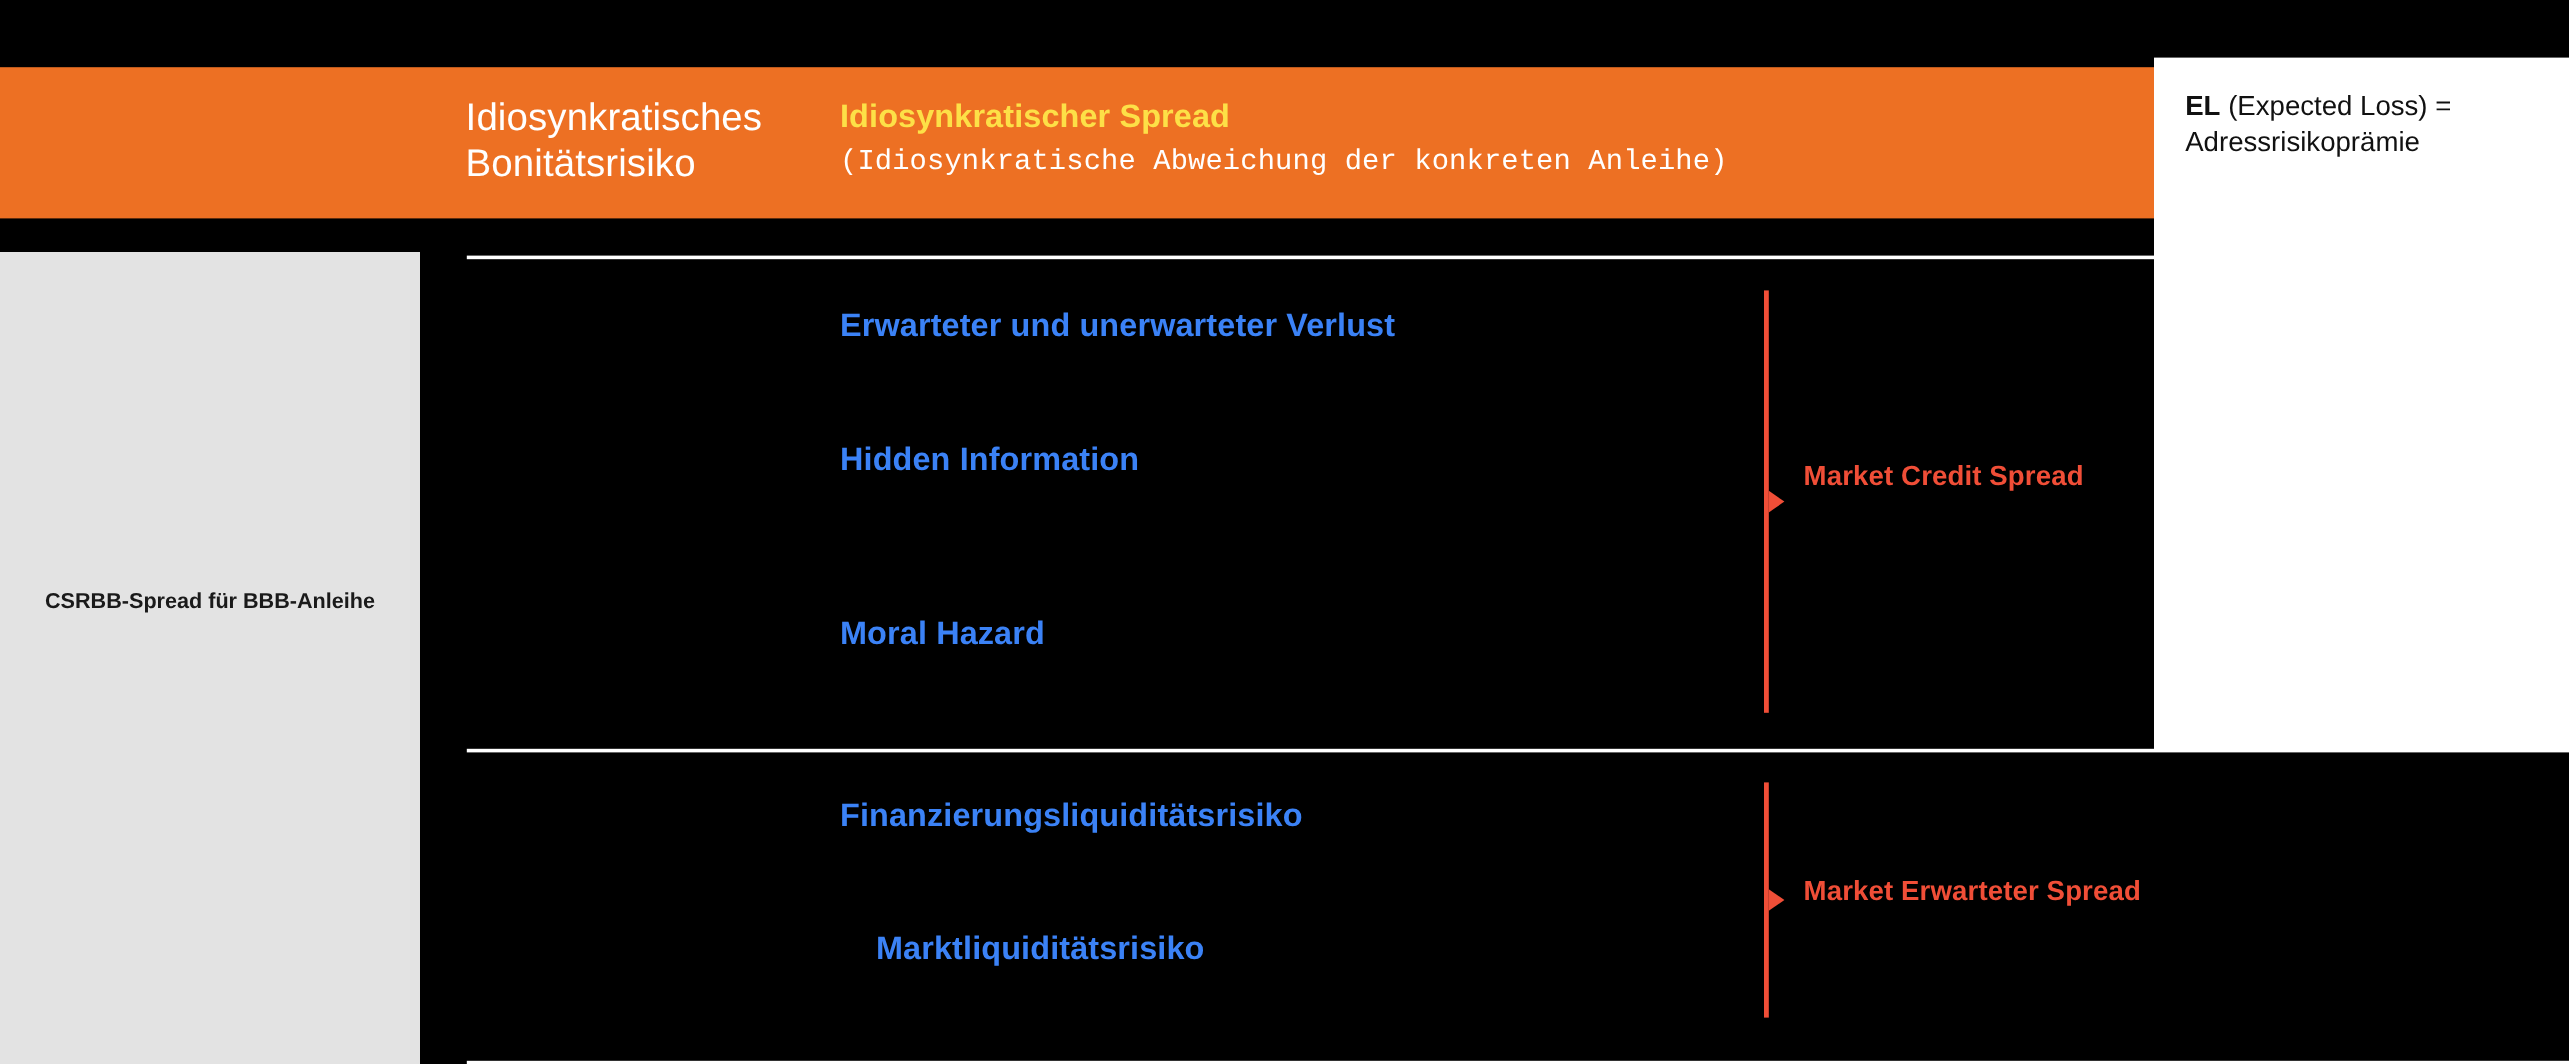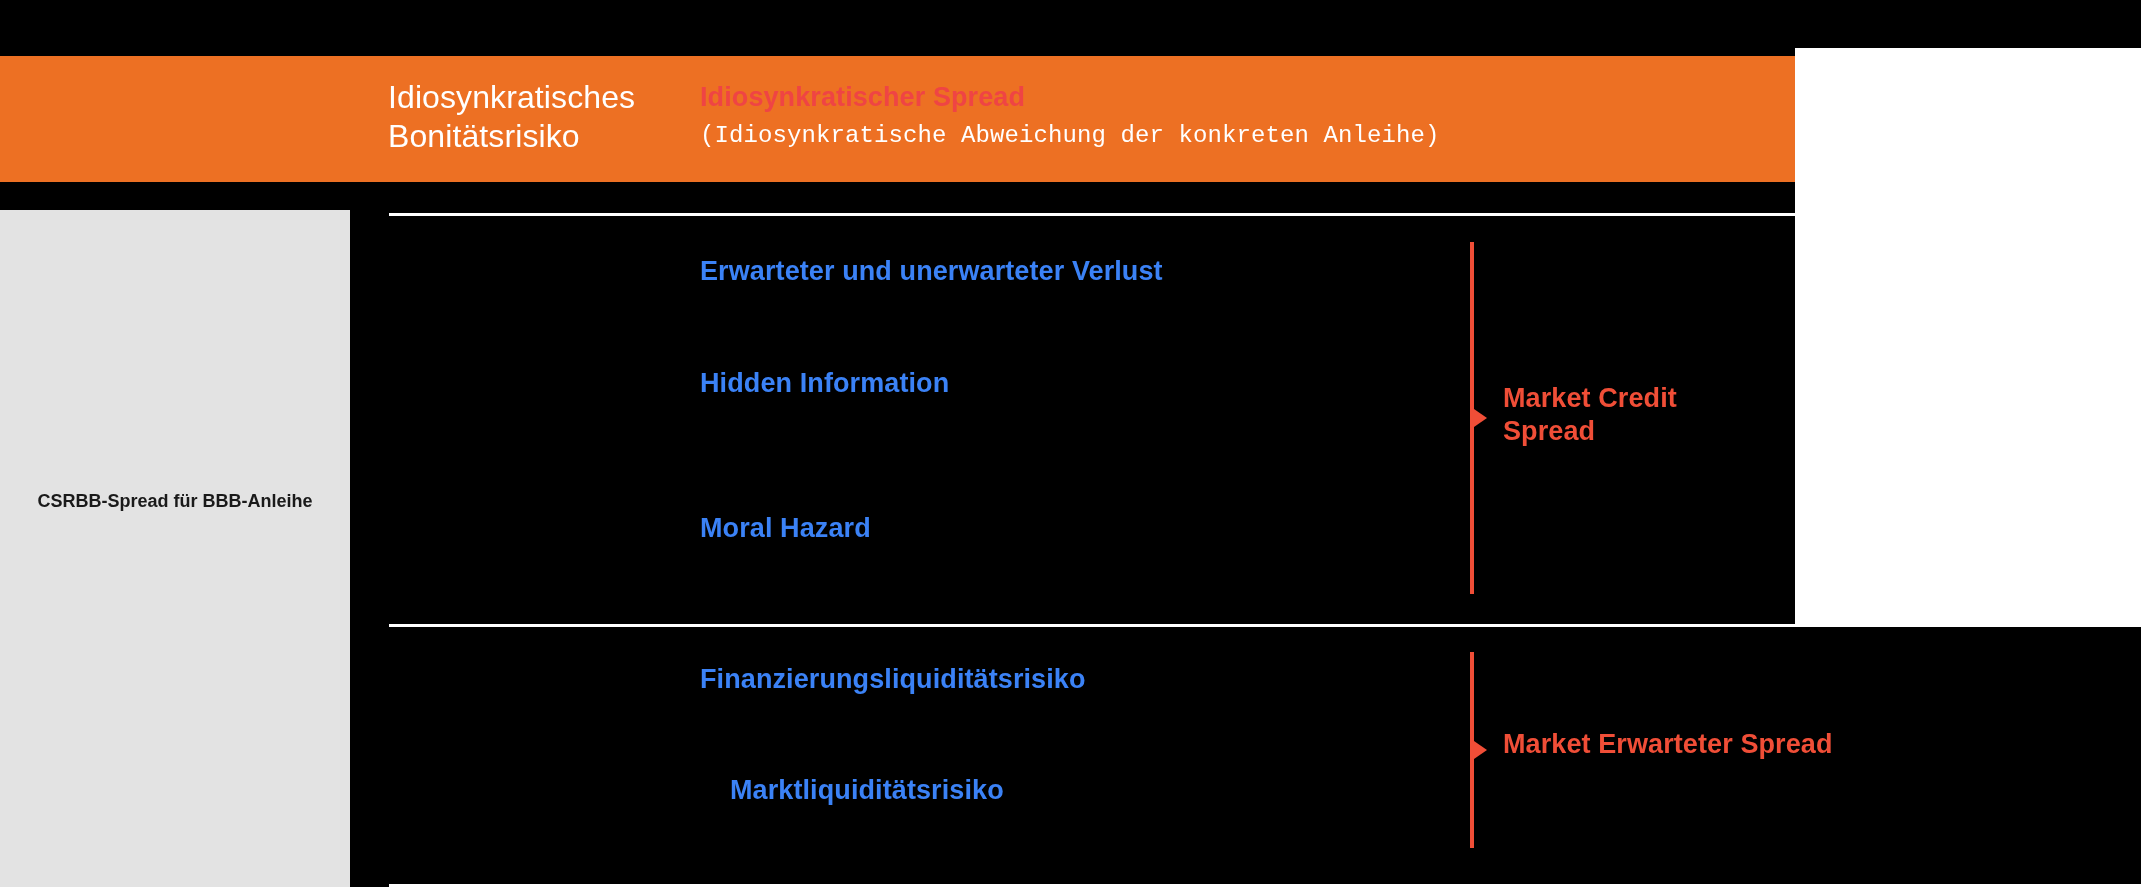--- a/index.html
+++ b/index.html
@@ -32,21 +32,21 @@
     color: #ffffff;
     font-size: 32px;
     font-weight: normal;
     line-height: 1.22;
     letter-spacing: .1px;
   }
   #header-main-title {
     position: absolute;
     left: 700px;
     top: 82px;
-    color: #ef4444;
+    color: #fde047;
     font-size: 27px;
     font-weight: bold;
     letter-spacing: .1px;
   }
   #header-sub-title {
     position: absolute;
     left: 700px;
     top: 122px;
     color: #ffffff;
     font-size: 24px;
@@ -117,21 +117,21 @@
     border-top: 9px solid transparent;
     border-bottom: 9px solid transparent;
     border-left: 13px solid #F04E37;
   }
   #arrow-credit    { left: 1474px; top: 409px; }
   #arrow-liquidity { left: 1474px; top: 741px; }
 
   .group-label {
     position: absolute;
     color: #F04E37;
-    font-size: 27px;
+    font-size: 23px;
     font-weight: bold;
     line-height: 1.22;
     letter-spacing: .1px;
   }
   #label-credit    { left: 1503px; top: 382px; width: 260px; }
   #label-liquidity { left: 1503px; top: 728px; white-space: nowrap; }
 
   
   #callout-box {
     position: absolute;
@@ -180,13 +180,16 @@
 
 <div class="group-bar" id="bar-credit"></div>
 <div class="group-arrow" id="arrow-credit"></div>
 <div class="group-label" id="label-credit">Market Credit Spread</div>
 
 <div class="group-bar" id="bar-liquidity"></div>
 <div class="group-arrow" id="arrow-liquidity"></div>
 <div class="group-label" id="label-liquidity">Market Erwarteter Spread</div>
 
 <div id="callout-box">
+  <p class="callout-para">
+    <b>EL</b><span> (Expected Loss) = Adressrisikoprämie</span>
+  </p>
 </div>
 
 </body></html>

